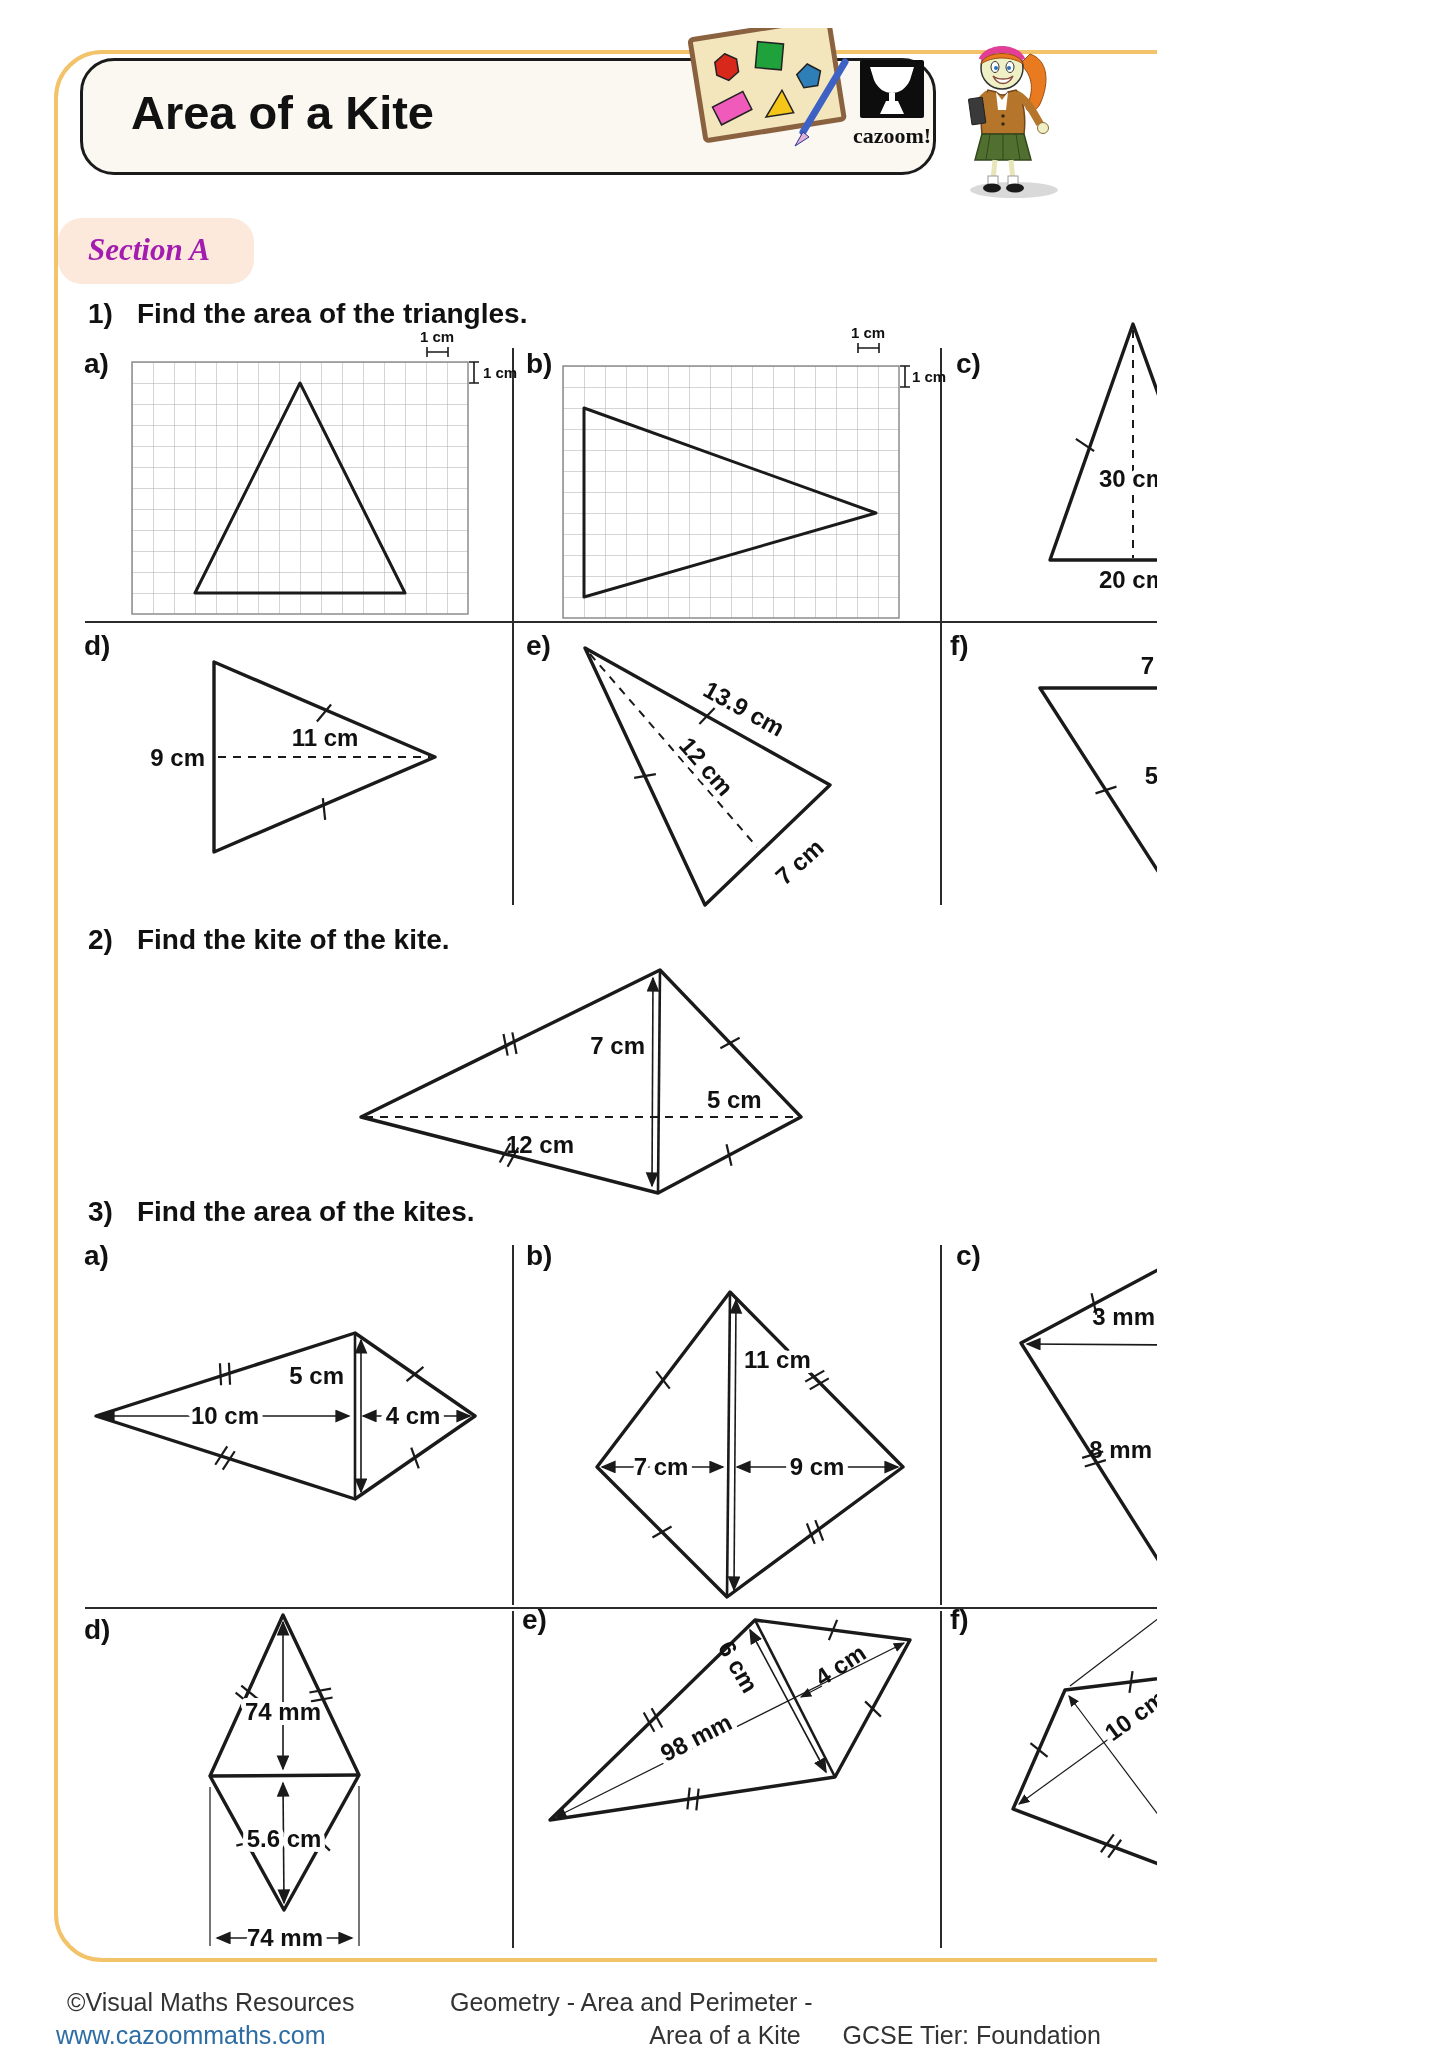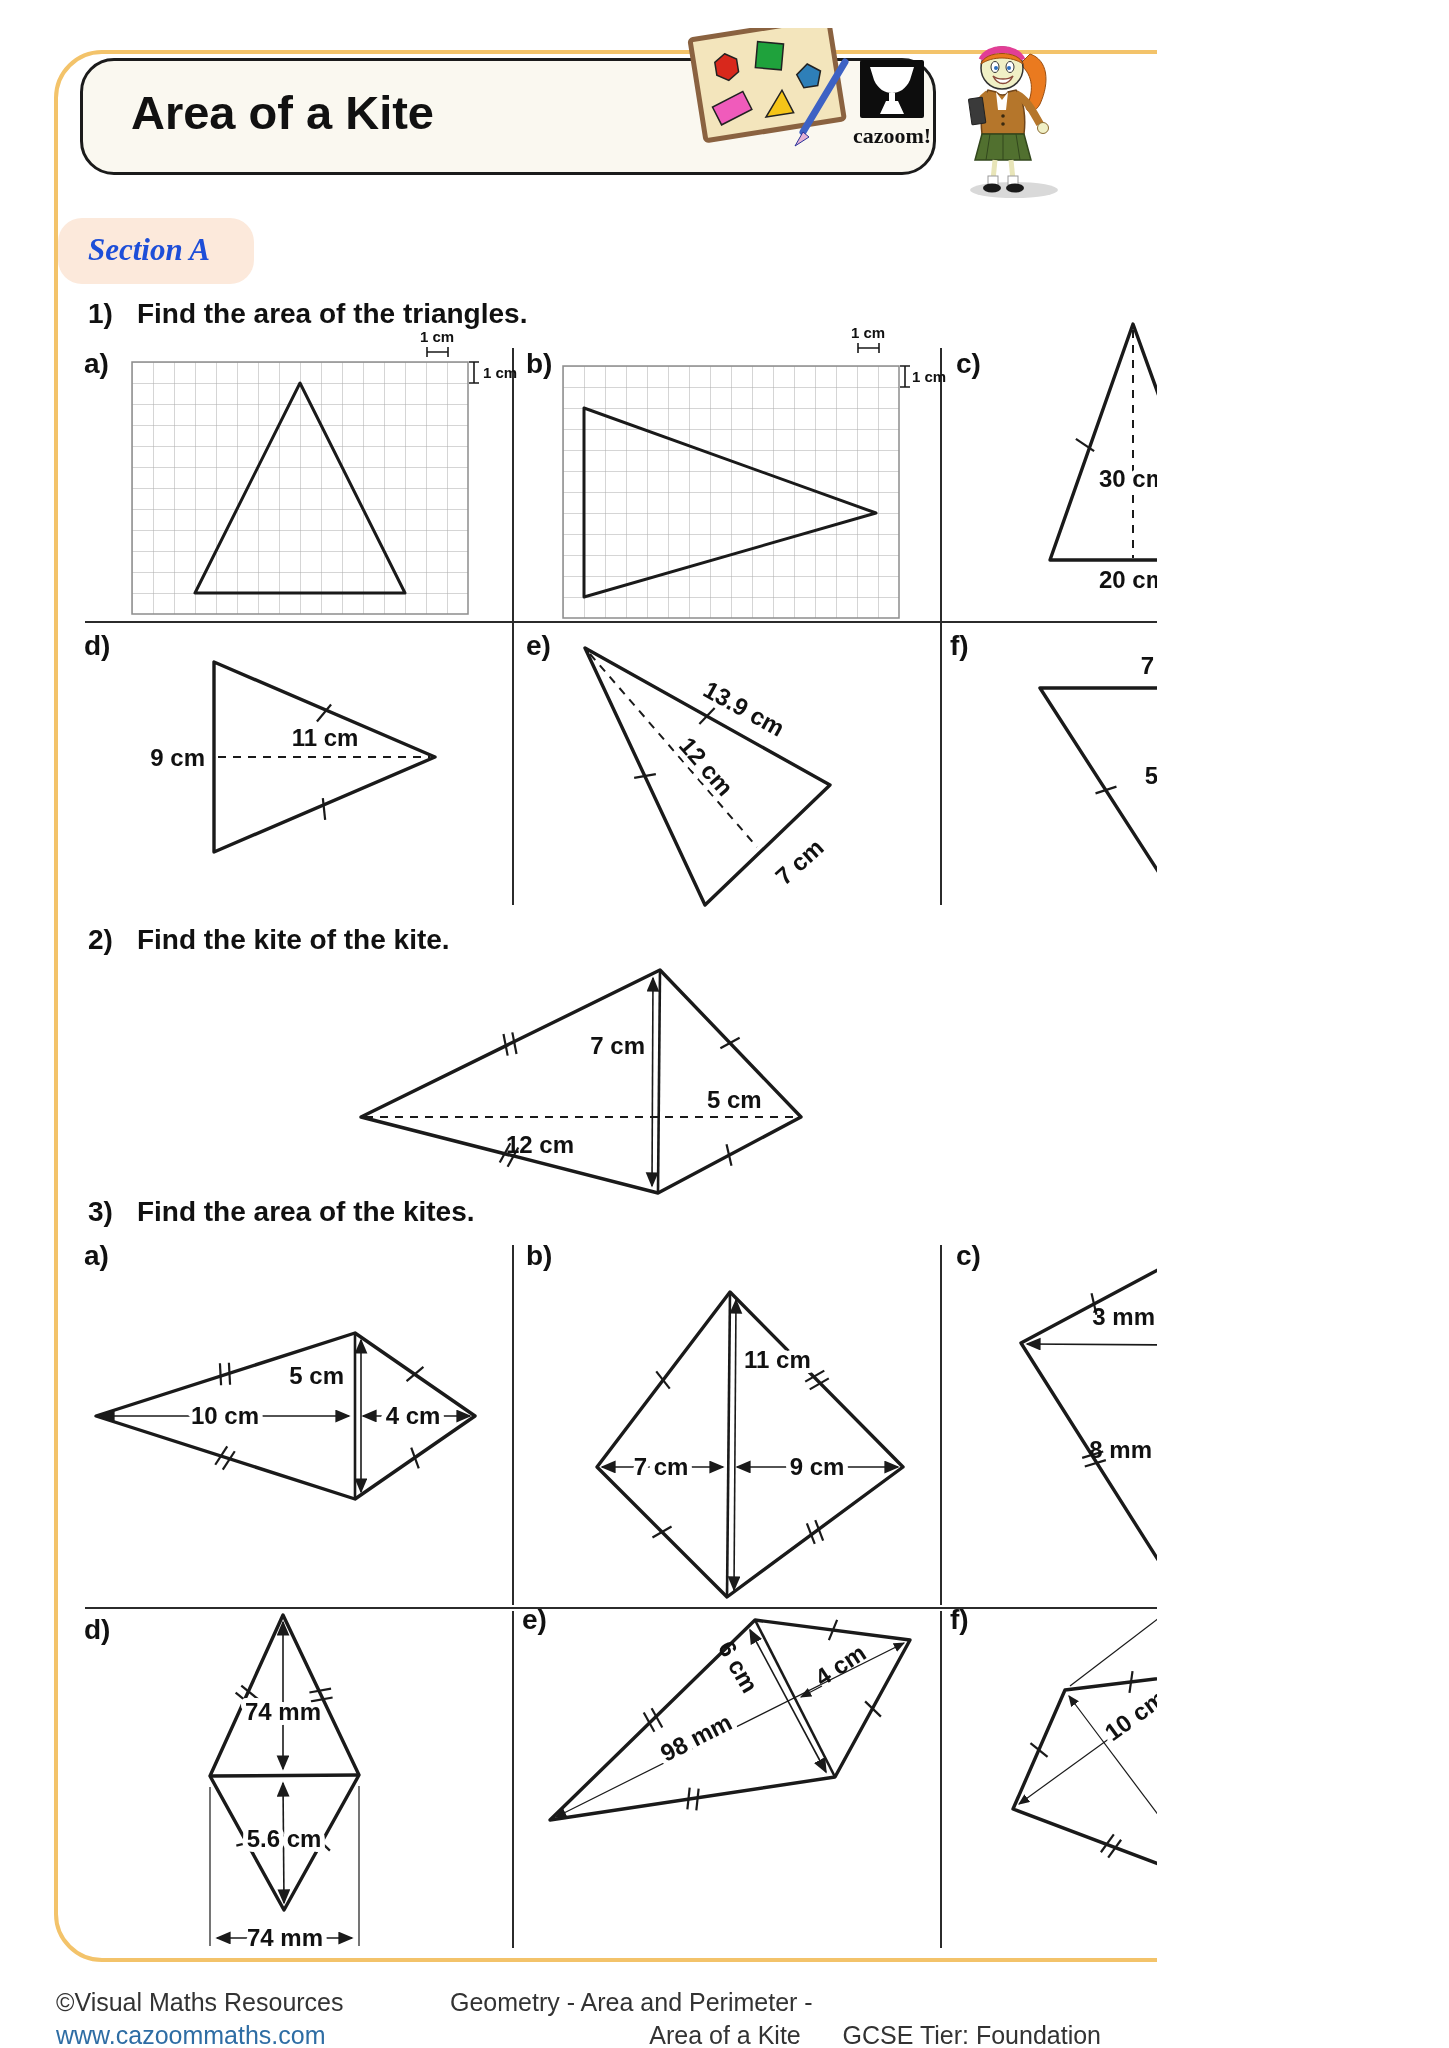--- a/index.html
+++ b/index.html
@@ -1,21 +1,21 @@
 <!DOCTYPE html>
 <html><head>
 <meta charset="utf-8">
 <style>
   html,body{margin:0;padding:0;background:#fff;}
   .page{position:relative;width:1157px;height:2048px;background:#fff;font-family:"Liberation Sans",sans-serif;overflow:hidden;}
   .outer-border{position:absolute;left:54px;top:50px;width:1341px;height:1912px;border:4px solid #F3C36A;border-radius:48px;box-sizing:border-box;}
   .header-box{position:absolute;left:80px;top:58px;width:856px;height:117px;border:3px solid #1b1b1b;border-radius:34px;background:#FAF8F0;box-sizing:border-box;}
   .page-title{position:absolute;left:48px;top:24px;font-size:47px;font-weight:bold;color:#111;letter-spacing:0px;margin:0;}
   .section-badge{position:absolute;left:58px;top:218px;width:196px;height:66px;background:#FCE9DB;border-radius:24px;}
-  .section-badge span{position:absolute;left:30px;top:14px;font-family:"Liberation Serif",serif;font-style:italic;font-weight:bold;font-size:31px;color:#1d4ed8;}
+  .section-badge span{position:absolute;left:30px;top:14px;font-family:"Liberation Serif",serif;font-style:italic;font-weight:bold;font-size:31px;color:#a21caf;}
   .qhead{position:absolute;display:flex;gap:24px;font-size:28px;font-weight:bold;color:#111;}
   .plabel{position:absolute;font-size:28px;font-weight:bold;color:#111;}
   svg{position:absolute;left:0;top:0;}
   .edge{stroke:#1a1a1a;stroke-width:3.4;fill:none;stroke-linejoin:round;}
   .edge2{stroke:#1a1a1a;stroke-width:2.6;fill:none;}
   .thin{stroke:#1a1a1a;stroke-width:1.6;fill:none;}
   .xthin{stroke:#1a1a1a;stroke-width:1.2;fill:none;}
   .dash{stroke:#1a1a1a;stroke-width:2;stroke-dasharray:8 7;fill:none;}
   .divider{stroke:#2b2b2b;stroke-width:2;}
   .tk line{stroke:#1a1a1a;stroke-width:2.2;}
@@ -391,20 +391,20 @@
   <div class="plabel" style="left:84px;top:630px">d)</div>
   <div class="plabel" style="left:526px;top:630px">e)</div>
   <div class="plabel" style="left:950px;top:630px">f)</div>
   <div class="plabel" style="left:84px;top:1240px">a)</div>
   <div class="plabel" style="left:526px;top:1240px">b)</div>
   <div class="plabel" style="left:956px;top:1240px">c)</div>
   <div class="plabel" style="left:84px;top:1614px">d)</div>
   <div class="plabel" style="left:522px;top:1604px">e)</div>
   <div class="plabel" style="left:950px;top:1604px">f)</div>
 
-  <div class="footer" style="left:56px;top:1988px">©Visual Maths Resources</div>
+  <div class="footer" style="left:67px;top:1988px">©Visual Maths Resources</div>
   <div class="footer" style="left:56px;top:2021px">
     <a class="weblink" href="#">www.cazoommaths.com</a>
   </div>
   <div class="footer" style="left:450px;top:1988px;width:550px;text-align:left">Geometry - Area and Perimeter -</div>
   <div class="footer" style="left:450px;top:2021px;width:550px;text-align:center">Area of a Kite</div>
   <div class="footer" style="right:56px;top:2021px;position:absolute">GCSE Tier: Foundation</div>
 </div>
 
 </body></html>

